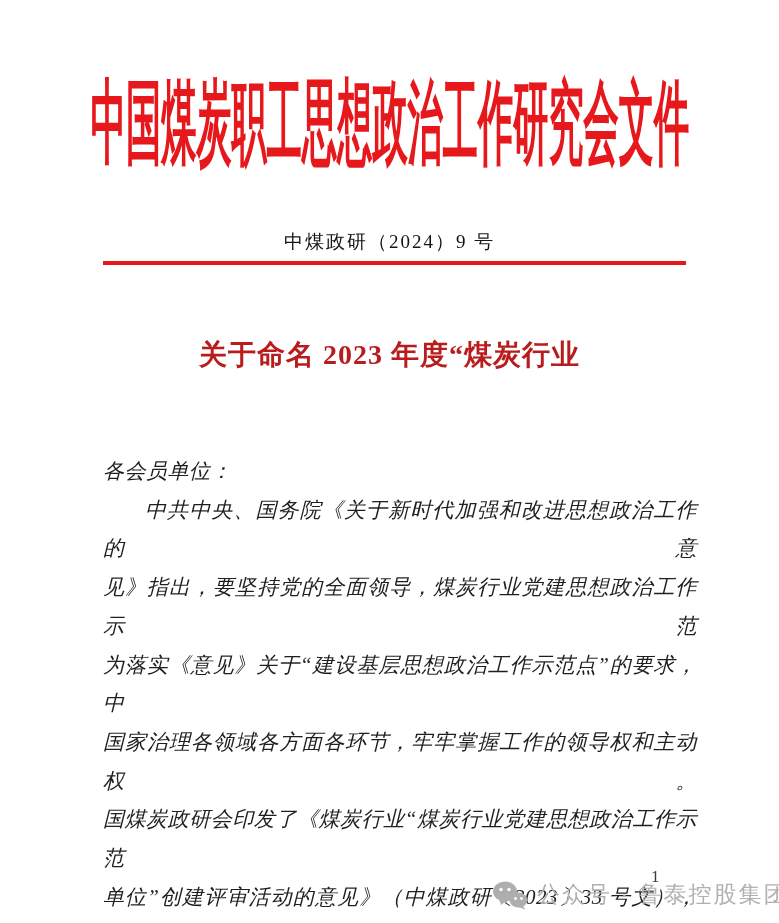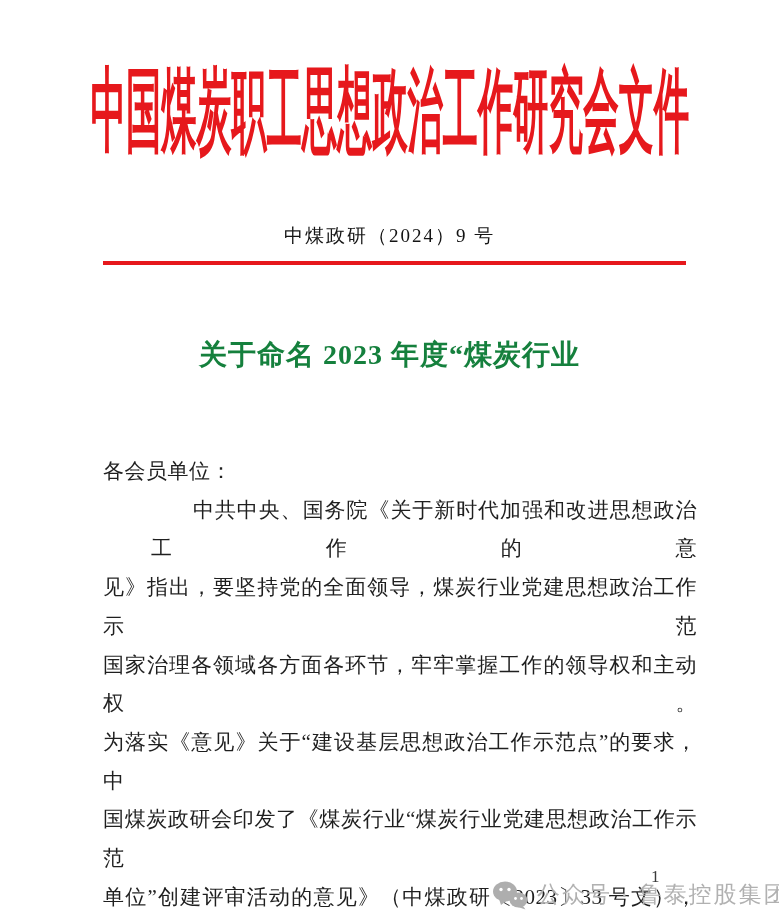--- a/index.html
+++ b/index.html
@@ -11,65 +11,65 @@
   html,body{margin:0;padding:0;background:#fff;}
   .page{
     position:relative;
     width:779px;height:923px;
     background:var(--paper);
     overflow:hidden;
     font-family:"Liberation Serif","DejaVu Serif",serif;
   }
   
   .org-title{
-    position:absolute;top:56px;left:0;width:100%;height:108px;
+    position:absolute;top:68px;left:0;width:100%;height:108px;
     display:flex;align-items:center;justify-content:center;
   }
   .org-title span{
     display:inline-block;
     white-space:nowrap;
     font-size:40px;font-weight:bold;color:var(--red);
     transform:scale(0.88,2.3);
     transform-origin:center center;
   }
   
   .doc-number{
-    position:absolute;top:223px;left:0;width:100%;
+    position:absolute;top:229px;left:0;width:100%;
     text-align:center;
     font-size:19px;color:#141414;letter-spacing:2px;
   }
   
   .red-rule{
     position:absolute;top:261px;left:103px;width:583px;height:4px;
     background:var(--red);
   }
   
   .doc-title{
     position:absolute;top:336px;left:0;width:100%;
     text-align:center;
-    font-size:28px;line-height:38px;font-weight:bold;color:#15803d;
+    font-size:28px;line-height:38px;font-weight:bold;color:#b91c1c;
     letter-spacing:1px;
   }
   
   .body-block{
     position:absolute;top:452px;left:103px;width:594px;
     font-size:21px;color:var(--ink);
   }
   .body-line{
     line-height:38.7px;
     letter-spacing:0.5px;
+    font-style:italic;
   }
   .body-line.fill{
     text-align:justify;
     text-align-last:justify;
     text-justify:inter-character;
   }
   .body-line.indent{
     text-indent:42px;
-    margin-left:48px;
   }
   
   .page-number{
     position:absolute;left:651px;top:867px;
     font-size:17px;color:#3a3a3a;
   }
   .watermark{
     position:absolute;left:492px;top:879px;
     display:flex;align-items:center;gap:9px;
     color:var(--wm);
@@ -93,22 +93,22 @@
   <div class="red-rule"></div>
 
   <div class="doc-title">
     <div>关于命名 2023 年度“煤炭行业</div>
   </div>
 
   <div class="body-block">
       <div class="body-line">各会员单位：</div>
       <div class="body-line indent fill">中共中央、国务院《关于新时代加强和改进思想政治工作的意</div>
       <div class="body-line fill">见》指出，要坚持党的全面领导，煤炭行业党建思想政治工作示范</div>
+      <div class="body-line fill">为落实《意见》关于“建设基层思想政治工作示范点”的要求，中</div>
       <div class="body-line fill">国家治理各领域各方面各环节，牢牢掌握工作的领导权和主动权。</div>
-      <div class="body-line fill">为落实《意见》关于“建设基层思想政治工作示范点”的要求，中</div>
       <div class="body-line fill">国煤炭政研会印发了《煤炭行业“煤炭行业党建思想政治工作示范</div>
       <div class="body-line fill">单位”创建评审活动的意见》（中煤政研〔2023〕33 号文），着力在</div>
     </div>
 
   <div class="page-number">1</div>
 
   <div class="watermark">
     <svg width="36" height="30" viewBox="0 0 36 30" aria-hidden="true">
       <ellipse cx="13" cy="11.5" rx="12" ry="10" fill="#aeaeae"></ellipse>
       <polygon points="7,19 9,25 15,20.5" fill="#aeaeae"></polygon>

